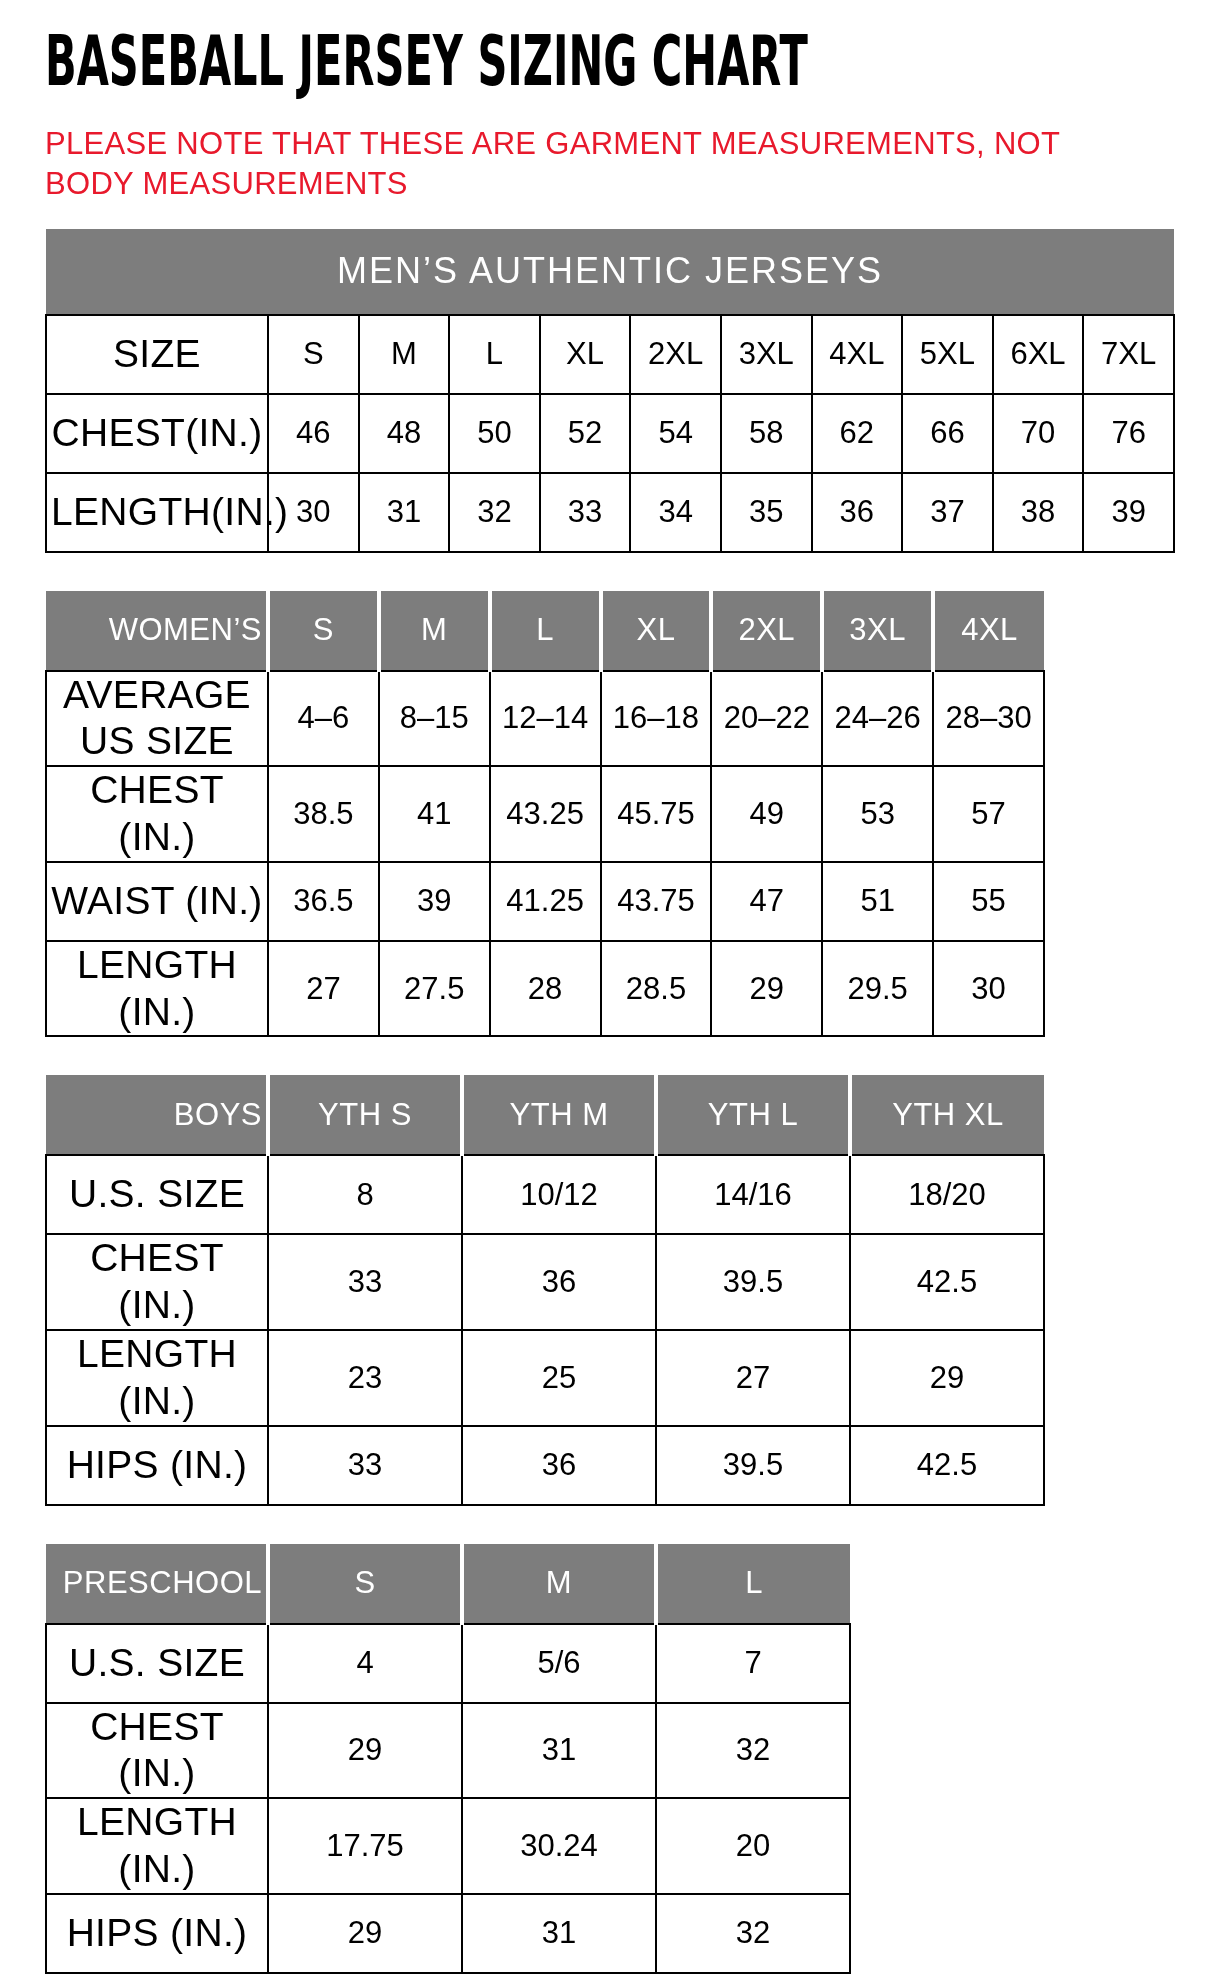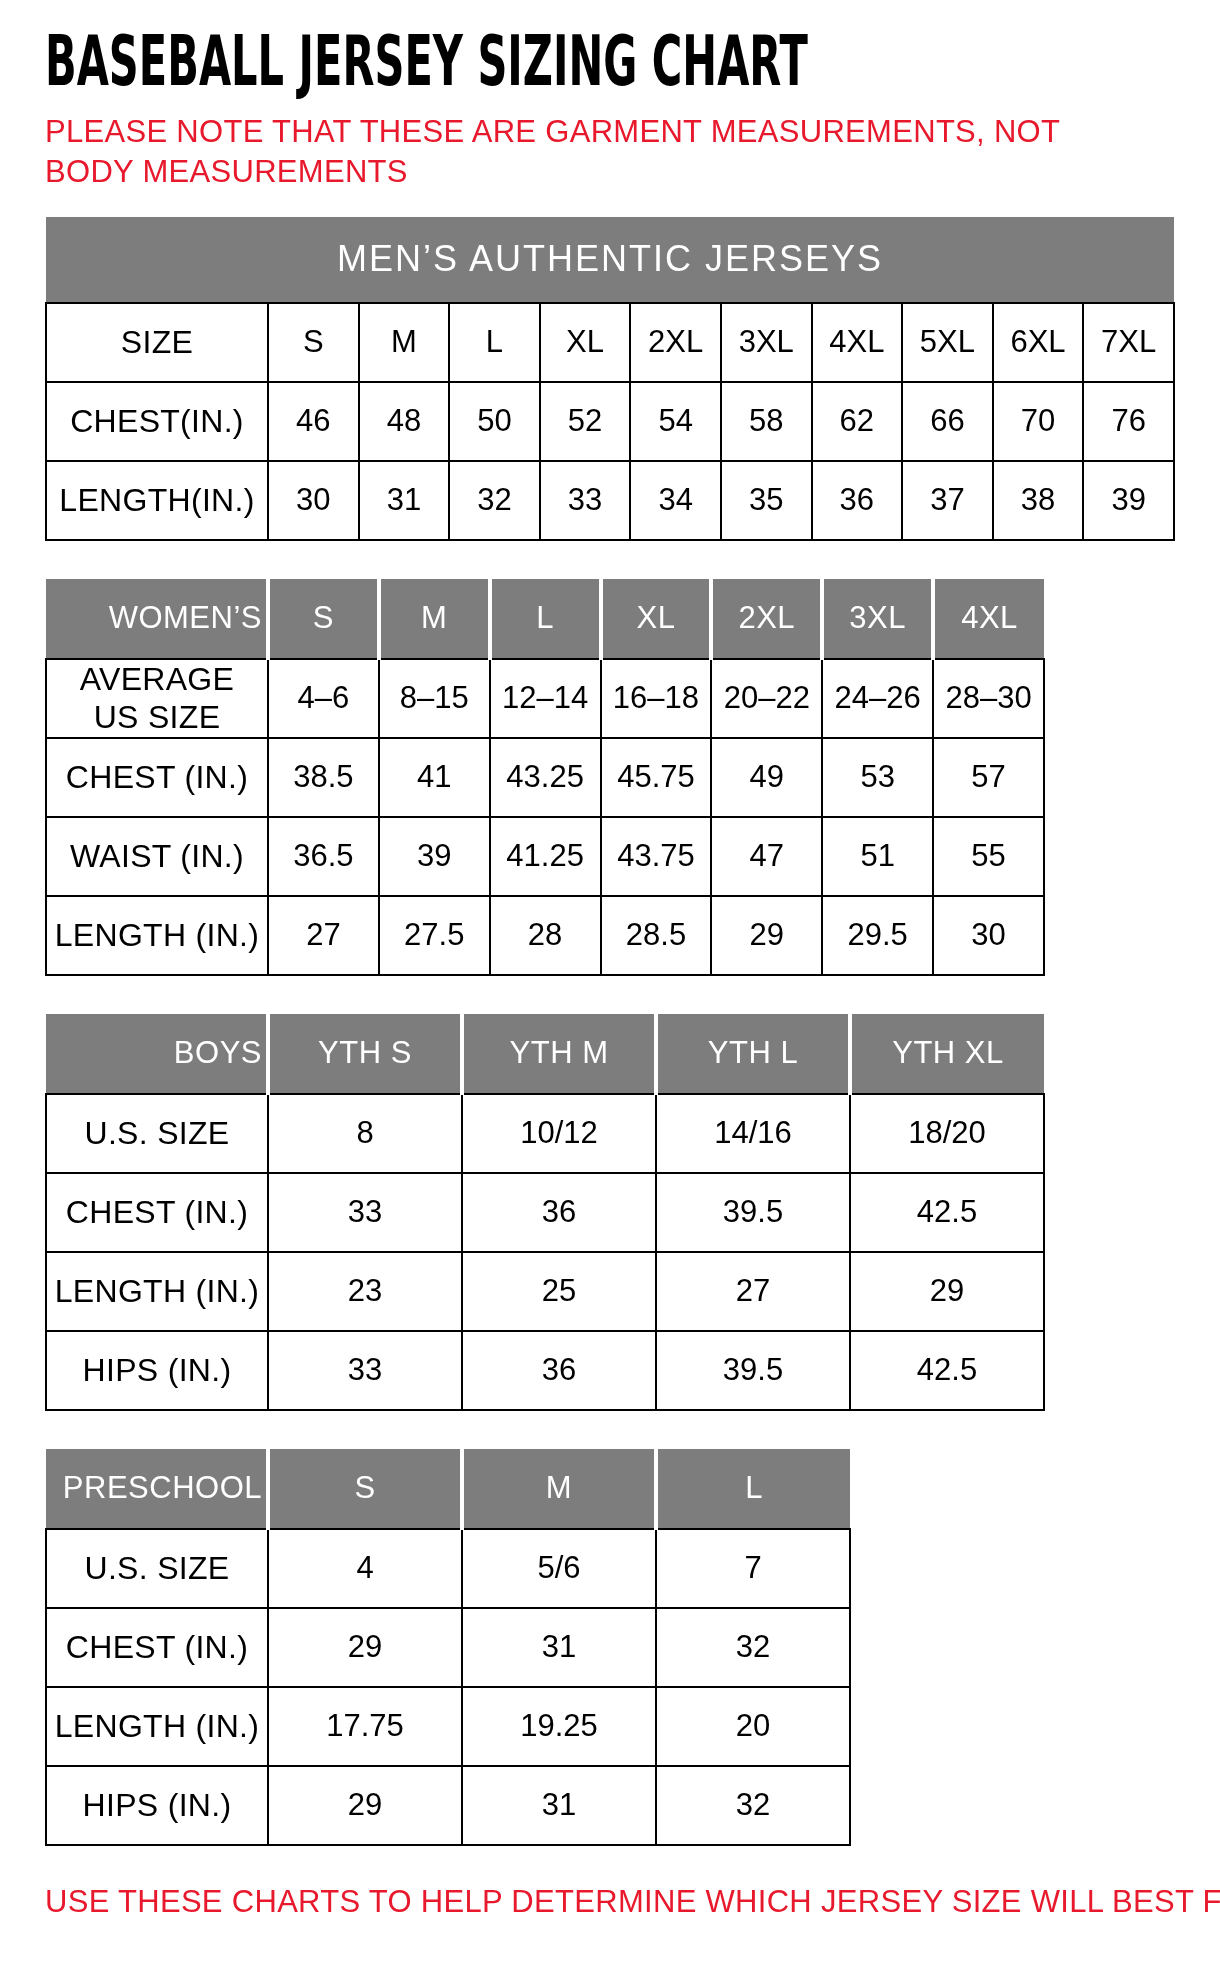--- a/index.html
+++ b/index.html
@@ -12,21 +12,21 @@
   body{
     width:1220px;
     min-height:1974px;
     background:#ffffff;
     color:#000;
     font-family:"Liberation Sans", sans-serif;
   }
   .page{padding:24px 45px 10px 45px;}
 
   h1.title{
-    margin:0 0 12px 0;
+    margin:0 0 24px 0;
     height:76px;
     overflow:visible;
     white-space:nowrap;
   }
   h1.title span{
     display:inline-block;
     font-family:"DejaVu Sans", sans-serif;
     font-weight:bold;
     font-size:66px;
     line-height:1.1;
@@ -88,21 +88,21 @@
   
   .tbl tbody th,.tbl tbody td{
     border:2px solid var(--border);
     background:#fff;
     color:#000;
     font-weight:normal;
     font-size:31px;
     height:79px;
   }
   .tbl tbody th.row-label{
-    font-size:32px;
+    font-size:39px;
     letter-spacing:0.3px;
     white-space:pre-line;
     line-height:1.2;
   }
 
   .footer{
     color:var(--red);
     font-size:31px;
     letter-spacing:0.3px;
     margin:6px 0 0 0;
@@ -301,21 +301,21 @@
         </tr>
         <tr>
           <th class="row-label">CHEST (IN.)</th>
           <td>29</td>
           <td>31</td>
           <td>32</td>
         </tr>
         <tr>
           <th class="row-label">LENGTH (IN.)</th>
           <td>17.75</td>
-          <td>19.25</td>
+          <td>30.24</td>
           <td>20</td>
         </tr>
         <tr>
           <th class="row-label">HIPS (IN.)</th>
           <td>29</td>
           <td>31</td>
           <td>32</td>
         </tr>
       </tbody>
   </table>

